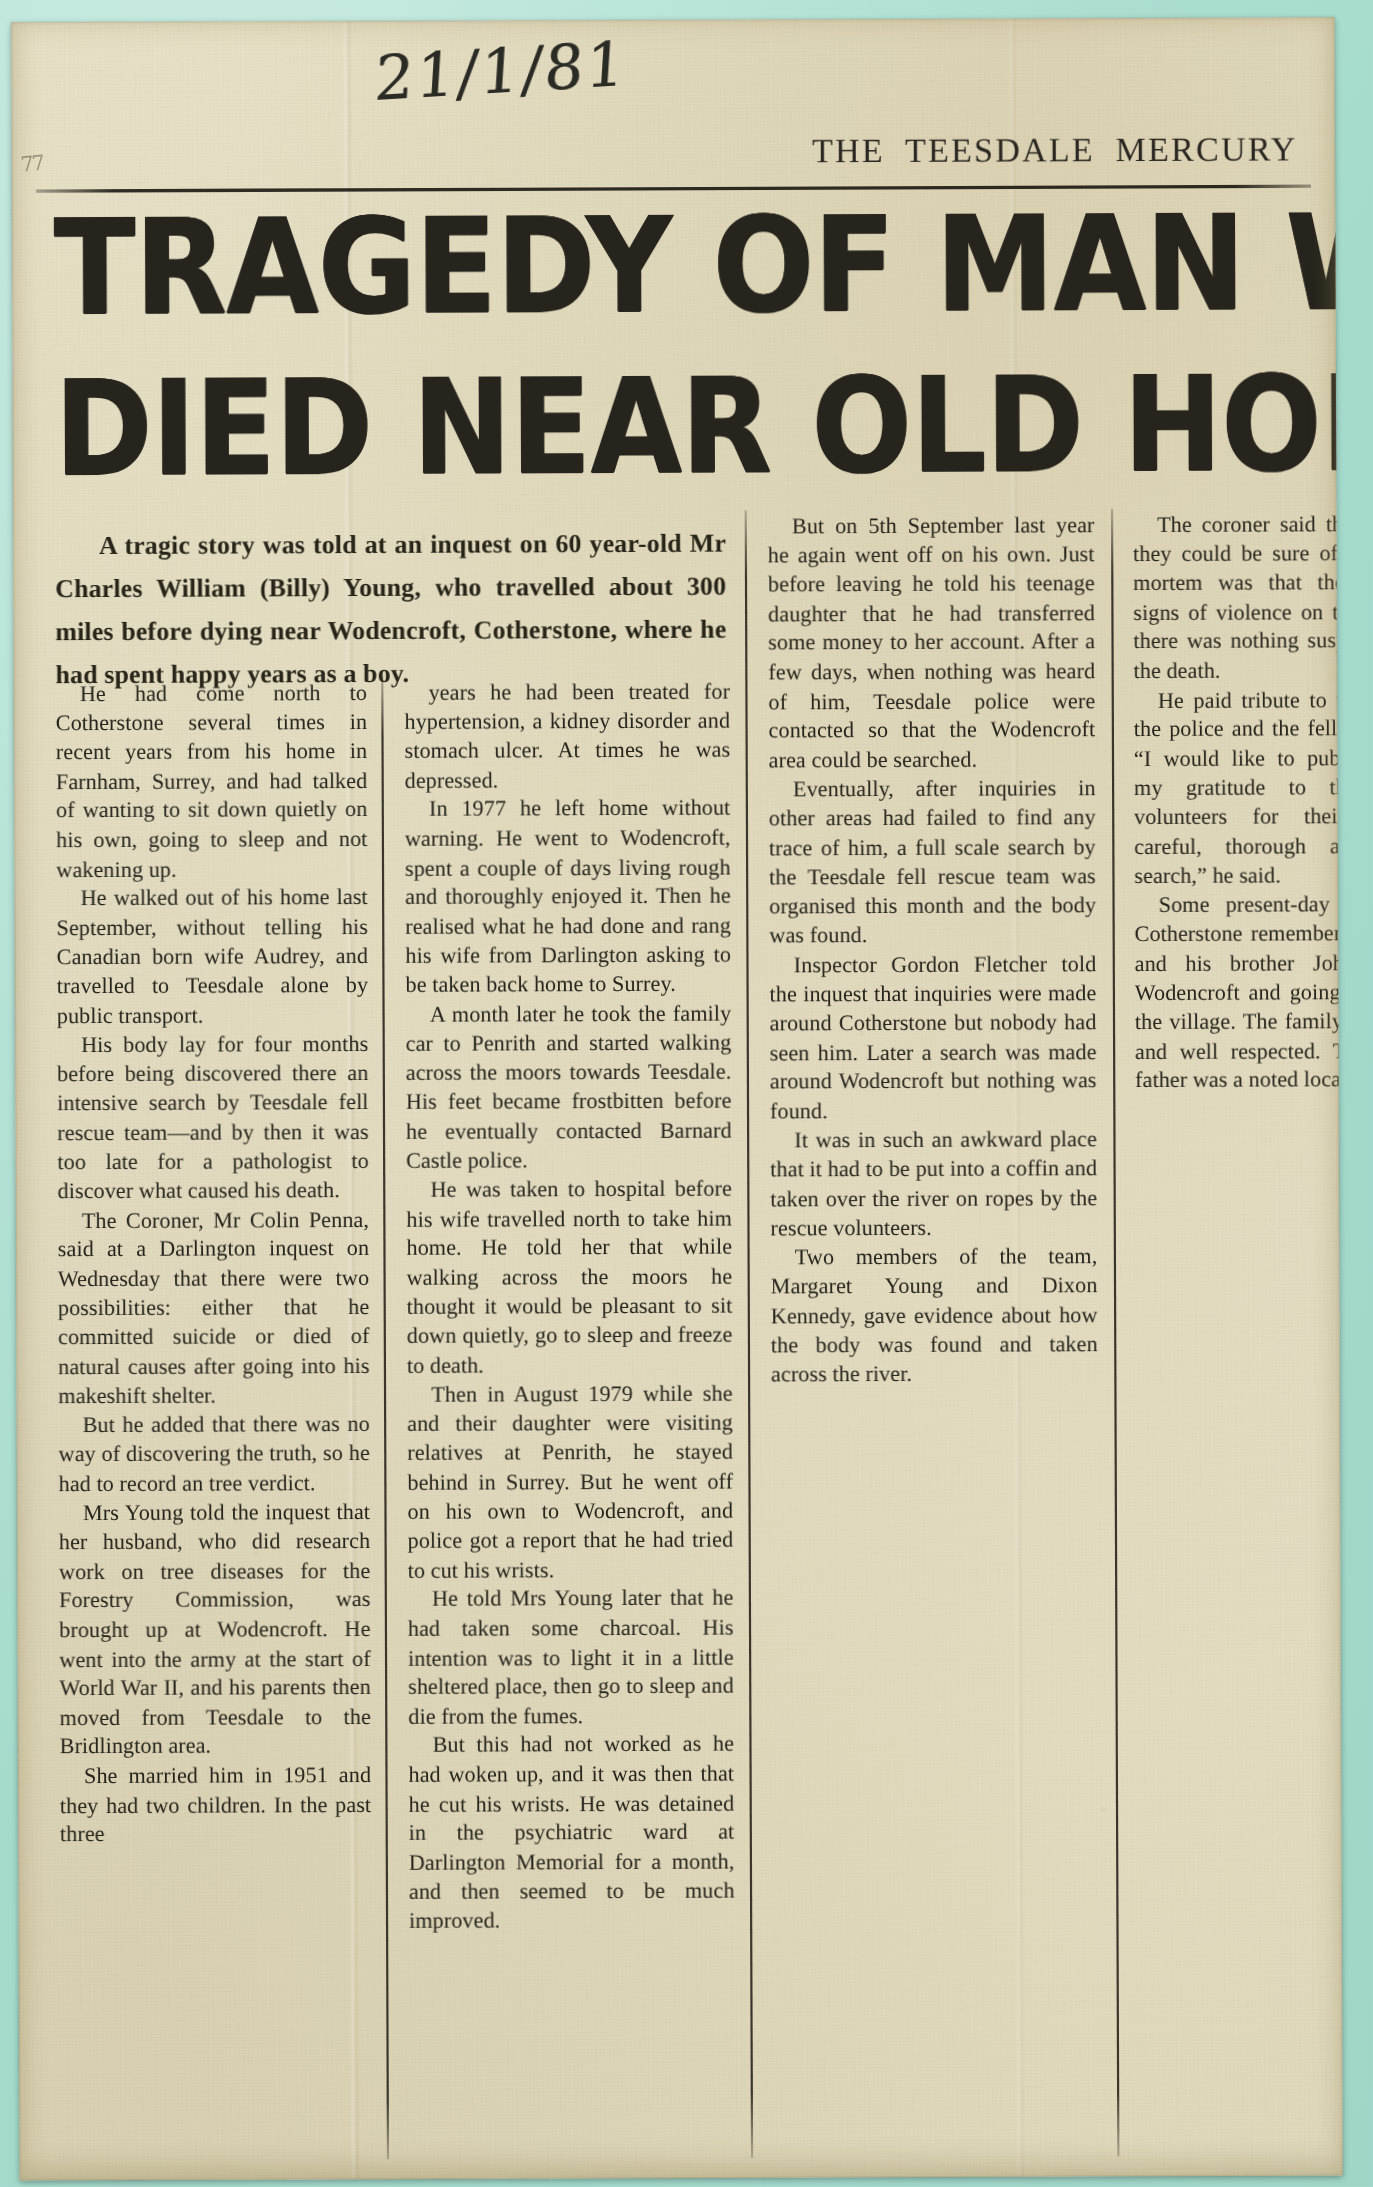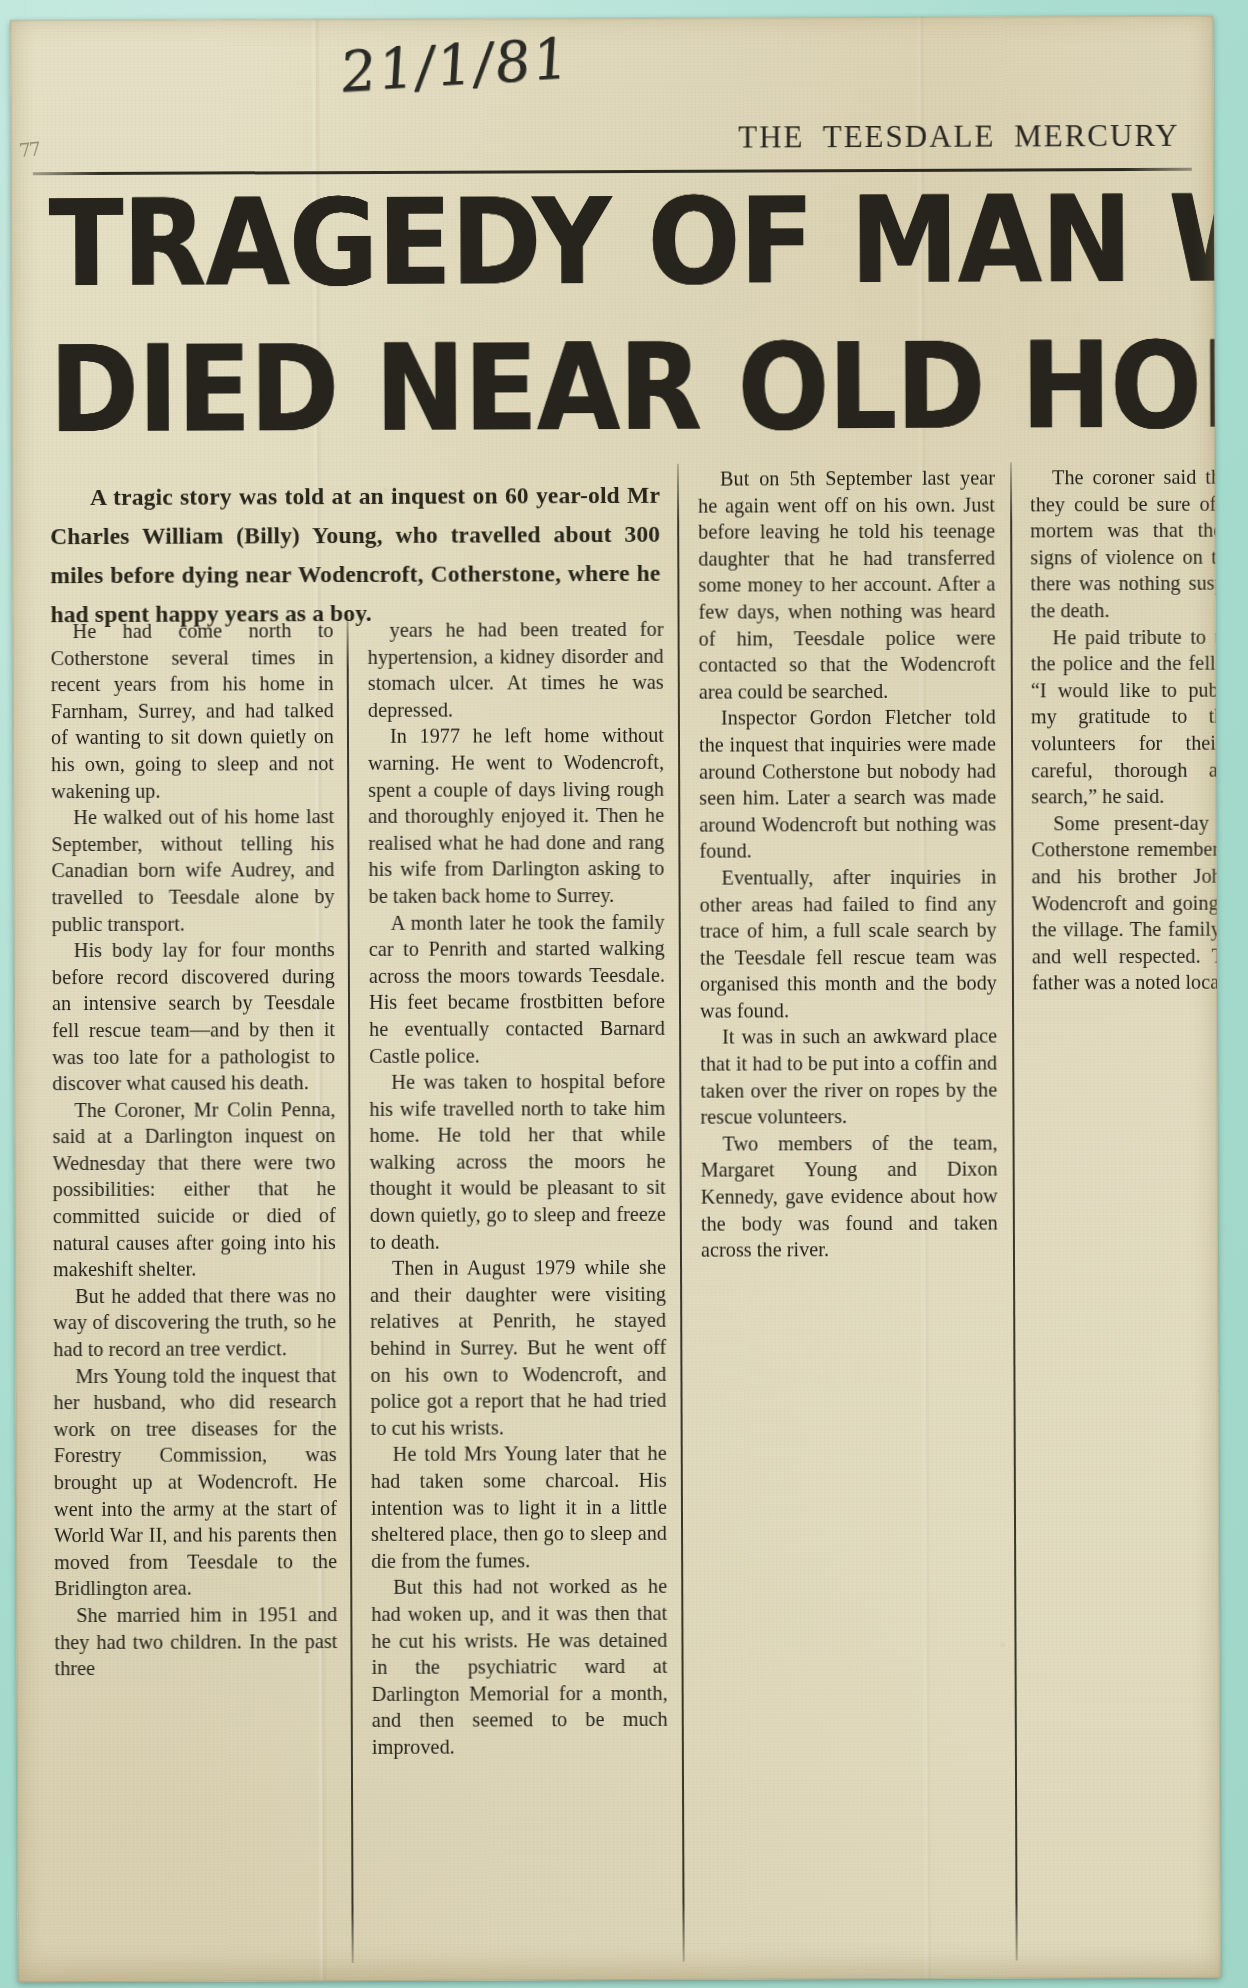--- a/index.html
+++ b/index.html
@@ -234,39 +234,39 @@
 
     <div id="standfirst">A tragic story was told at an inquest on 60 year-old Mr Charles William (Billy) Young, who travelled about 300 miles before dying near Wodencroft, Cotherstone, where he had spent happy years as a boy.</div>
 
     <div class="colrule" id="rule1"></div>
     <div class="colrule" id="rule2"></div>
     <div class="colrule" id="rule3"></div>
 
     <div class="col" id="col1">
         <p>He had come north to Cotherstone several times in recent years from his home in Farnham, Surrey, and had talked of wanting to sit down quietly on his own, going to sleep and not wakening up.</p>
         <p>He walked out of his home last September, without telling his Canadian born wife Audrey, and travelled to Teesdale alone by public transport.</p>
-        <p>His body lay for four months before record discovered during an intensive search by Teesdale fell rescue team—and by then it was too late for a pathologist to discover what caused his death.</p>
+        <p>His body lay for four months before being discovered there an intensive search by Teesdale fell rescue team—and by then it was too late for a pathologist to discover what caused his death.</p>
         <p>The Coroner, Mr Colin Penna, said at a Darlington inquest on Wednesday that there were two possibilities: either that he committed suicide or died of natural causes after going into his makeshift shelter.</p>
         <p>But he added that there was no way of discovering the truth, so he had to record an tree verdict.</p>
         <p>Mrs Young told the inquest that her husband, who did research work on tree diseases for the Forestry Commission, was brought up at Wodencroft. He went into the army at the start of World War II, and his parents then moved from Teesdale to the Bridlington area.</p>
         <p>She married him in 1951 and they had two children. In the past three</p>
       </div>
     <div class="col" id="col2">
         <p>years he had been treated for hypertension, a kidney disorder and stomach ulcer. At times he was depressed.</p>
         <p>In 1977 he left home without warning. He went to Wodencroft, spent a couple of days living rough and thoroughly enjoyed it. Then he realised what he had done and rang his wife from Darlington asking to be taken back home to Surrey.</p>
         <p>A month later he took the family car to Penrith and started walking across the moors towards Teesdale. His feet became frostbitten before he eventually contacted Barnard Castle police.</p>
         <p>He was taken to hospital before his wife travelled north to take him home. He told her that while walking across the moors he thought it would be pleasant to sit down quietly, go to sleep and freeze to death.</p>
         <p>Then in August 1979 while she and their daughter were visiting relatives at Penrith, he stayed behind in Surrey. But he went off on his own to Wodencroft, and police got a report that he had tried to cut his wrists.</p>
         <p>He told Mrs Young later that he had taken some charcoal. His intention was to light it in a little sheltered place, then go to sleep and die from the fumes.</p>
         <p>But this had not worked as he had woken up, and it was then that he cut his wrists. He was detained in the psychiatric ward at Darlington Memorial for a month, and then seemed to be much improved.</p>
       </div>
     <div class="col" id="col3">
         <p>But on 5th September last year he again went off on his own. Just before leaving he told his teenage daughter that he had transferred some money to her account. After a few days, when nothing was heard of him, Teesdale police were contacted so that the Wodencroft area could be searched.</p>
+        <p>Eventually, after inquiries in other areas had failed to find any trace of him, a full scale search by the Teesdale fell rescue team was organised this month and the body was found.</p>
         <p>Inspector Gordon Fletcher told the inquest that inquiries were made around Cotherstone but nobody had seen him. Later a search was made around Wodencroft but nothing was found.</p>
-        <p>Eventually, after inquiries in other areas had failed to find any trace of him, a full scale search by the Teesdale fell rescue team was organised this month and the body was found.</p>
         <p>It was in such an awkward place that it had to be put into a coffin and taken over the river on ropes by the rescue volunteers.</p>
         <p>Two members of the team, Margaret Young and Dixon Kennedy, gave evidence about how the body was found and taken across the river.</p>
       </div>
     <div class="col" id="col4">
         <p>The coroner said the only thing they could be sure of from a post mortem was that there were no signs of violence on the body, and there was nothing suspicious about the death.</p>
         <p>He paid tribute to the efforts of the police and the fell rescue team. “I would like to publicly express my gratitude to these valiant volunteers for their extremely careful, thorough and efficient search,” he said.</p>
         <p>Some present-day residents of Cotherstone remember Billy Young and his brother John living at Wodencroft and going to school in the village. The family was popular and well respected. The brothers’ father was a noted local sportsman.</p>
       </div>
 
   </div>

